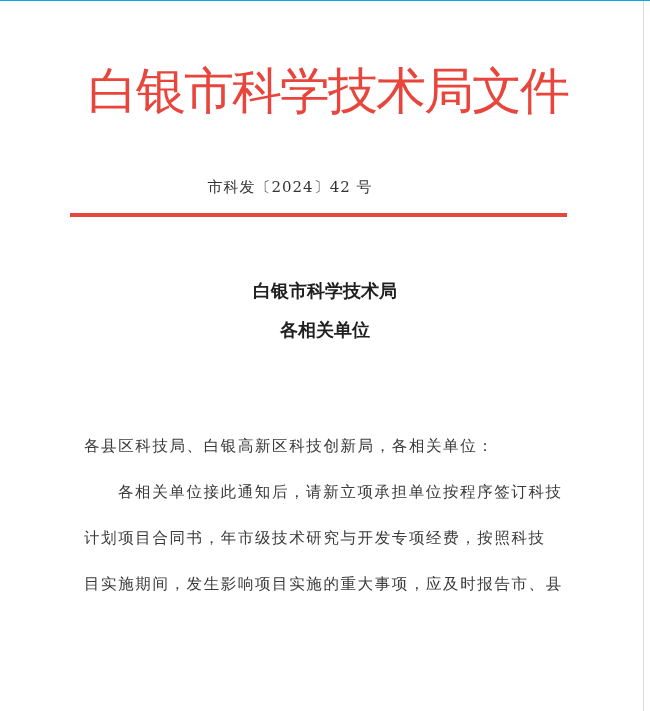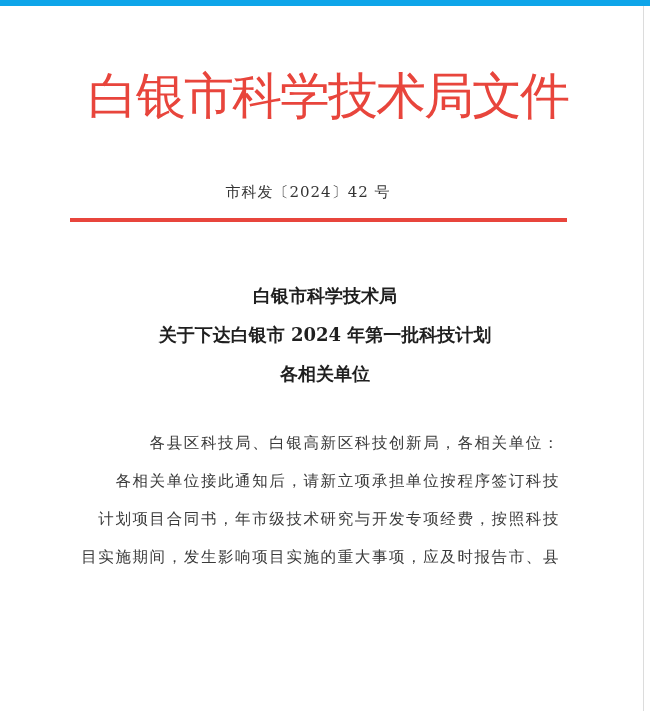--- a/index.html
+++ b/index.html
@@ -14,21 +14,21 @@
       position: relative;
       font-family: "DejaVu Serif", "Liberation Serif", serif;
     }
     .page {
       position: absolute;
       left: 0;
       top: 0;
       width: 650px;
       height: 711px;
       background: #ffffff;
-      border-top: 6px solid #0ea5e9;
+      border-top: 1px solid #0ea5e9;
       box-sizing: border-box;
     }
     .page-edge {
       position: absolute;
       right: 6px;
       top: 0;
       width: 1px;
       height: 711px;
       background: #dcdcdc;
     }
@@ -49,21 +49,20 @@
     .doc-number {
       position: absolute;
       left: 0;
       top: 176px;
       width: 580px;
       text-align: center;
       color: #333333;
       font-size: 15px;
       line-height: 20px;
       letter-spacing: 1px;
-      margin-left: 18px;
     }
     .red-rule {
       position: absolute;
       left: 70px;
       top: 212px;
       width: 497px;
       height: 4px;
       background: #e8453c;
     }
     .title-block {
@@ -85,43 +84,41 @@
       position: absolute;
       left: 68px;
       top: 414px;
       width: 500px;
       color: #3a3a3a;
       font-size: 15.5px;
       line-height: 30px;
       letter-spacing: 1.6px;
     }
     .para {
-      margin: 8px;
+      margin: 16px;
       white-space: nowrap;
-      text-align: right;
     }
     .indent {
       padding-left: 34px;
     }
   </style>
 </head>
 <body>
 
 <div class="page">
   <div class="page-edge"></div>
 
   <div class="masthead">白银市科学技术局文件</div>
 
   <div class="doc-number">市科发〔2024〕42 号</div>
 
   <div class="red-rule"></div>
 
   <div class="title-block">
     <span class="title-line">白银市科学技术局</span>
-    <span class="title-line">关于下达白银市 2024 年第一批科技计划</span>
     <span class="title-line">各相关单位</span>
   </div>
 
   <div class="body-text">
     <p class="para">各县区科技局、白银高新区科技创新局，各相关单位：</p>
 
 
     <div>
       <p class="para indent">各相关单位接此通知后，请新立项承担单位按程序签订科技</p>
       <p class="para">计划项目合同书，年市级技术研究与开发专项经费，按照科技</p>

